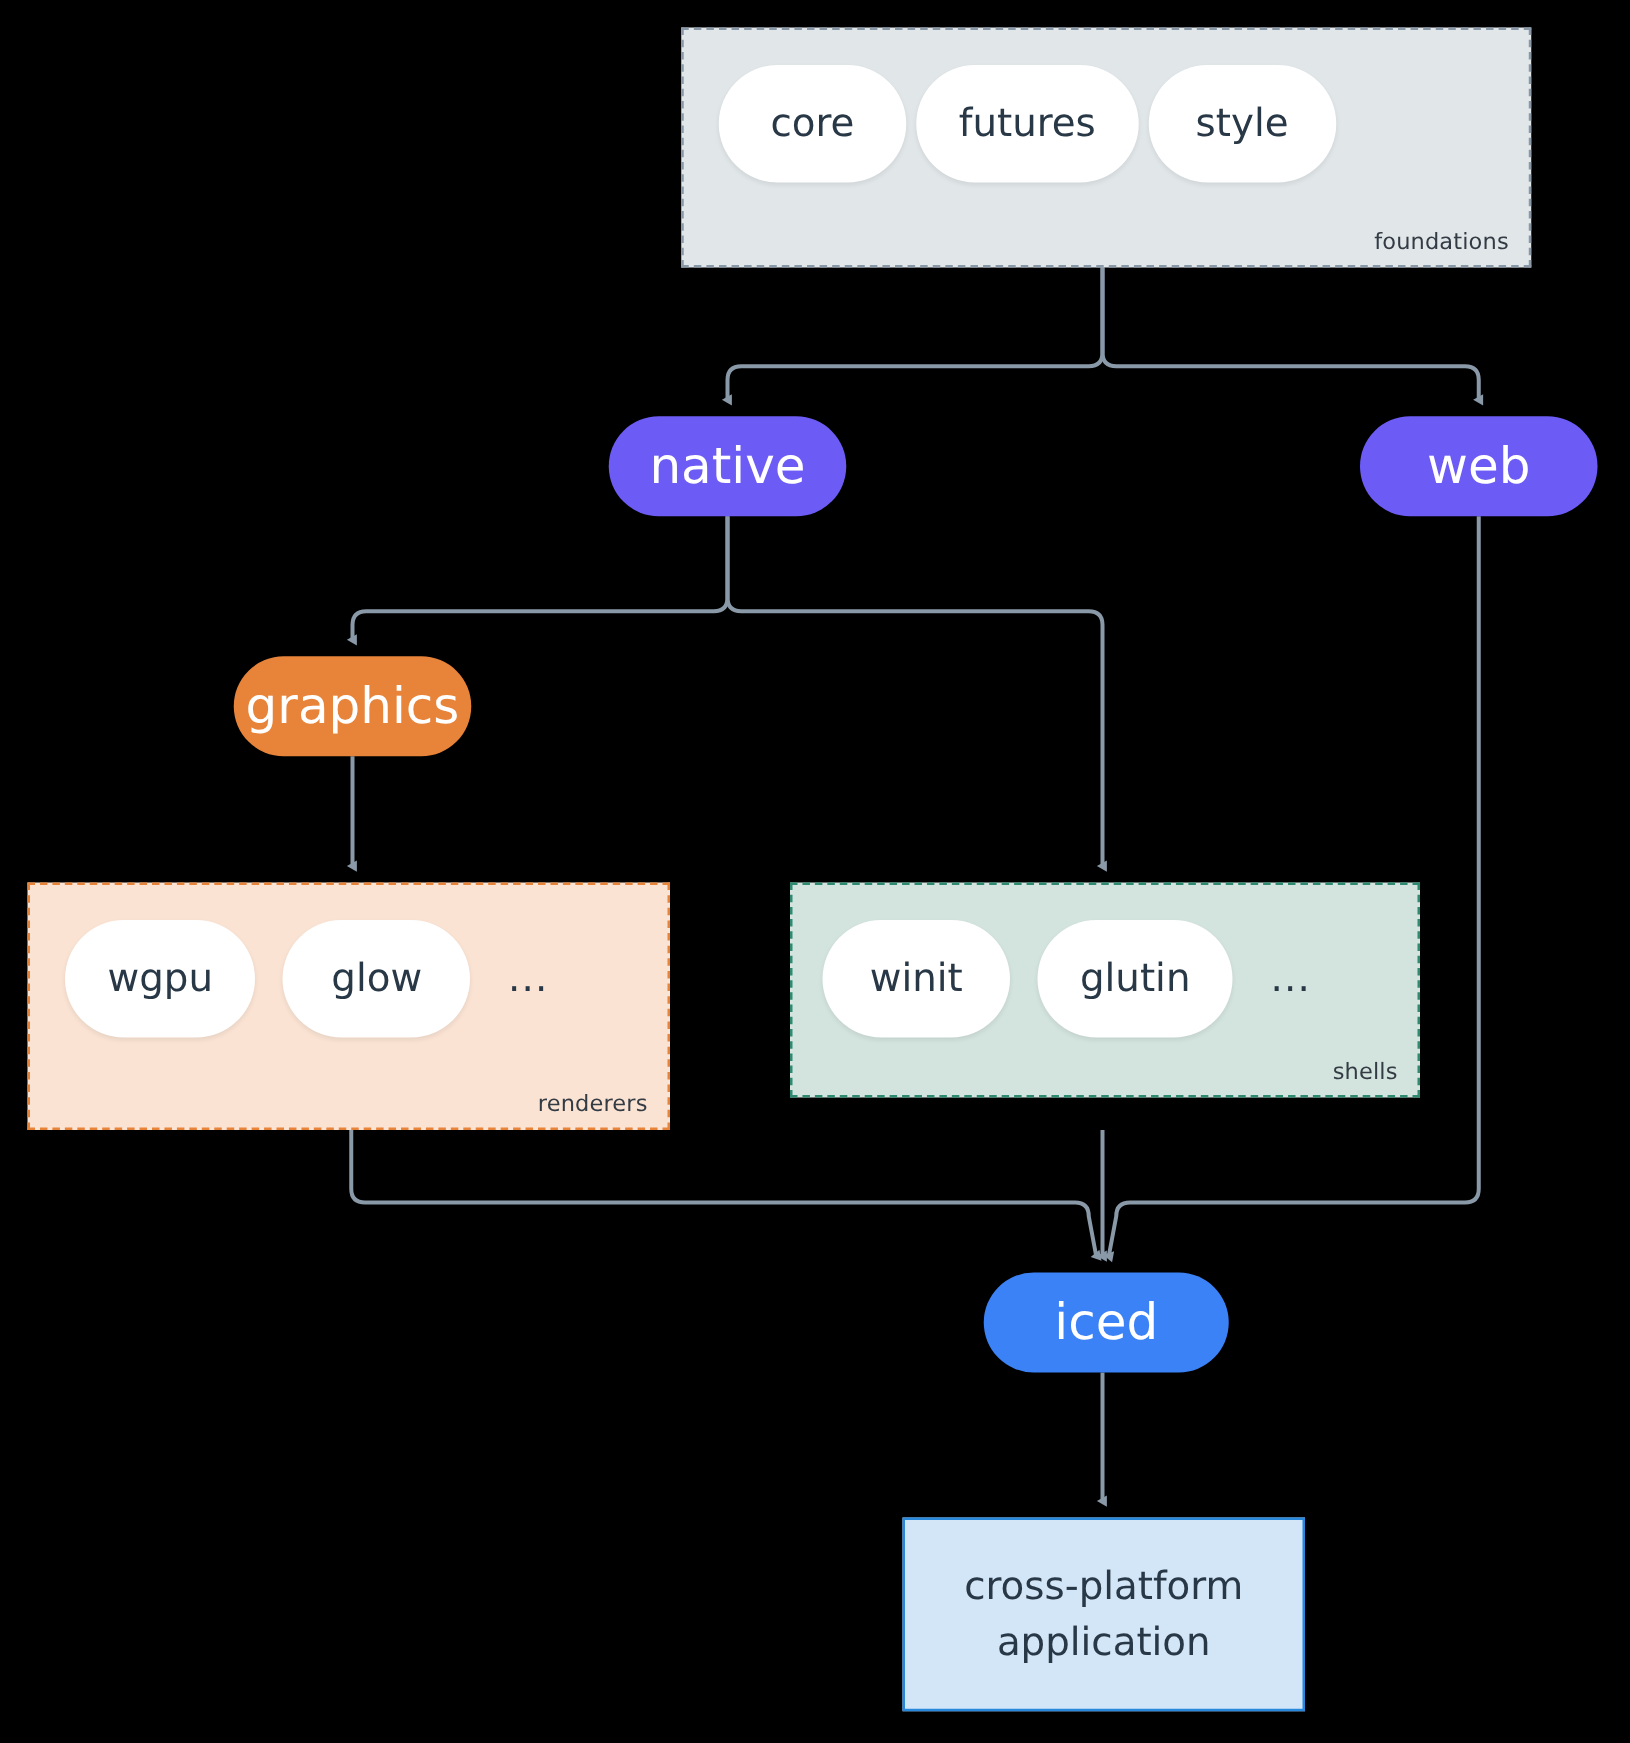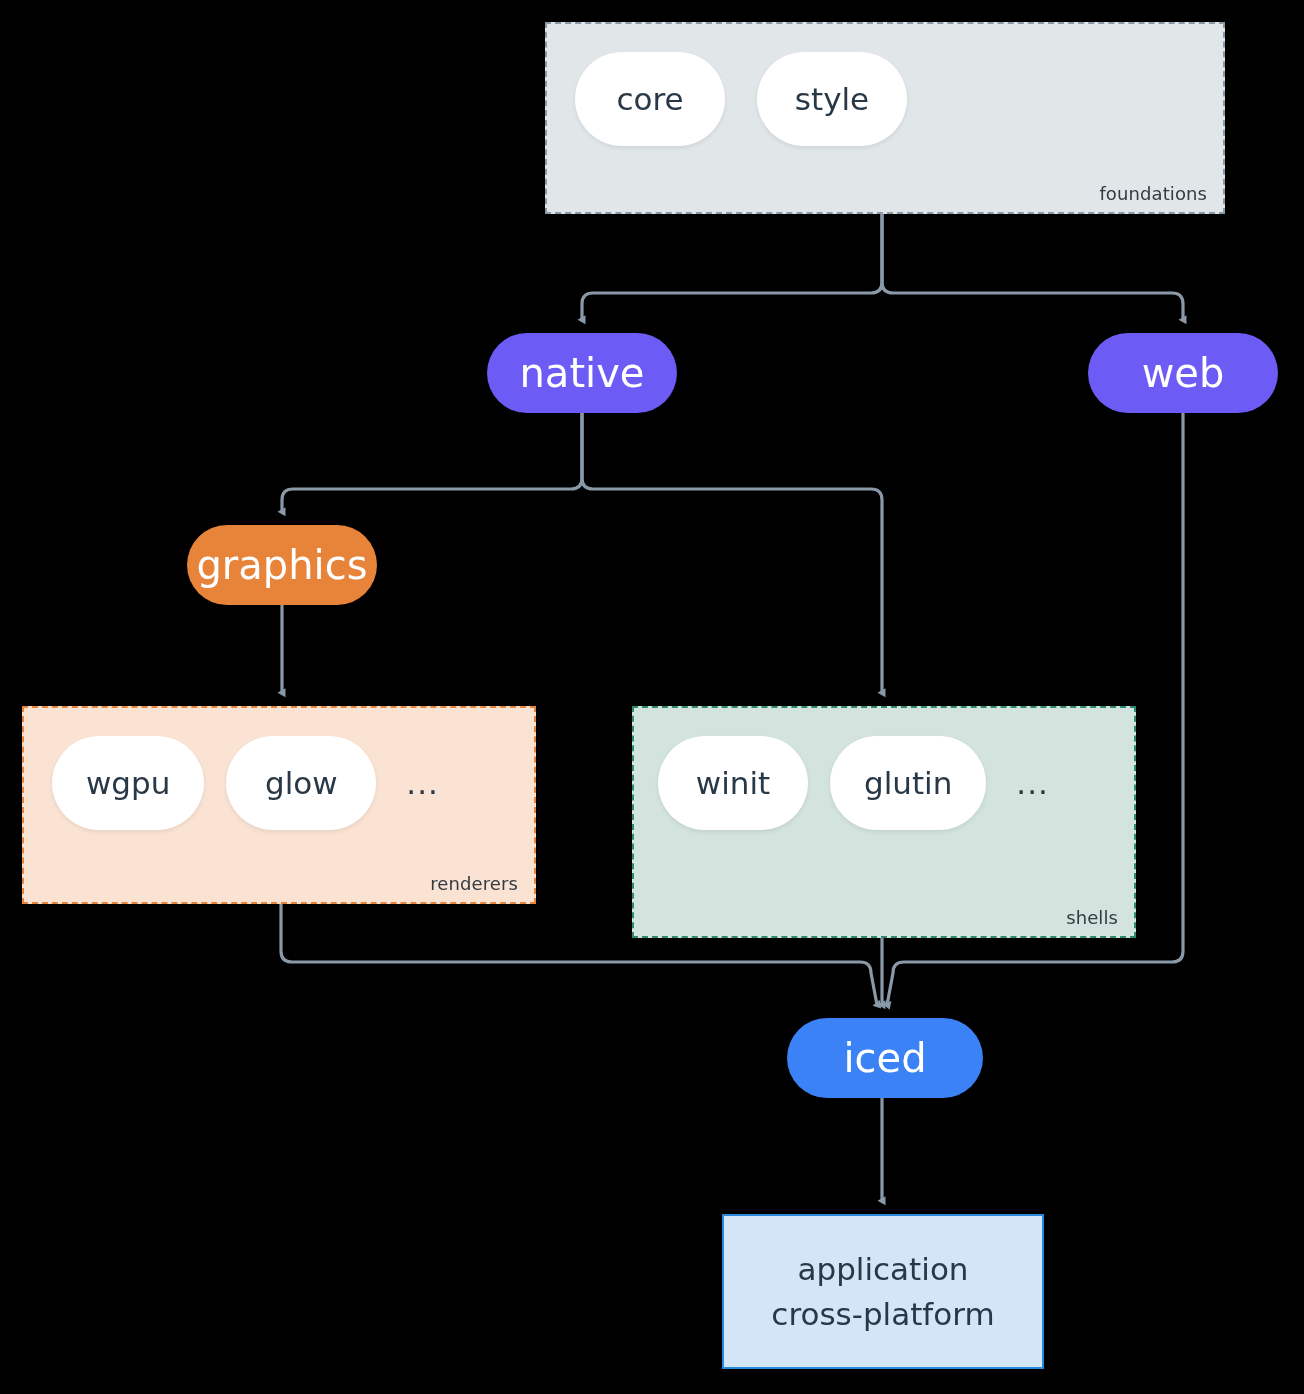--- a/index.html
+++ b/index.html
@@ -49,37 +49,37 @@
   }
 
   #cluster-foundations {
     left: 545px; top: 22px;
     width: 680px; height: 192px;
     background: #e1e6e9;
     border-color: #8a99a8;
   }
   #cluster-foundations .cluster-items {
     left: 28px; top: 28px;
-    gap: 32px;
+    gap: 8px;
   }
 
   #cluster-renderers {
     left: 22px; top: 706px;
     width: 514px; height: 198px;
     background: #fae3d3;
     border-color: #e8833a;
   }
   #cluster-renderers .cluster-items {
     left: 28px; top: 28px;
     gap: 22px;
   }
 
   #cluster-shells {
     left: 632px; top: 706px;
-    width: 504px; height: 232px;
+    width: 504px; height: 172px;
     background: #d3e3dd;
     border-color: #2f8a72;
   }
   #cluster-shells .cluster-items {
     left: 24px; top: 28px;
     gap: 22px;
   }
 
   
   .pill-white {
@@ -187,20 +187,21 @@
 
       <path d="M1183,413 L1183,951 Q1183,962 1172,962 L904,962 Q893,962 893,973 L887,1005" marker-end="url(#arrow)"></path>
 
       <path d="M882,1098 L882,1201" marker-end="url(#arrow)"></path>
     </g>
   </svg>
 
   <div class="cluster" id="cluster-foundations">
     <div class="cluster-items">
       <div class="pill-white">core</div>
+      <div class="pill-white">futures</div>
       <div class="pill-white">style</div>
     </div>
     <div class="cluster-label">foundations</div>
   </div>
 
   <div class="node" id="node-native">native</div>
 
   <div class="node" id="node-web">web</div>
 
   <div class="node" id="node-graphics">graphics</div>
@@ -219,17 +220,17 @@
       <div class="pill-white">winit</div>
       <div class="pill-white">glutin</div>
       <div class="ellipsis">...</div>
     </div>
     <div class="cluster-label">shells</div>
   </div>
 
   <div class="node" id="node-iced">iced</div>
 
   <div id="node-app">
+    <span>cross-platform</span>
     <span>application</span>
-    <span>cross-platform</span>
   </div>
 
 </div>
 
 </body></html>

